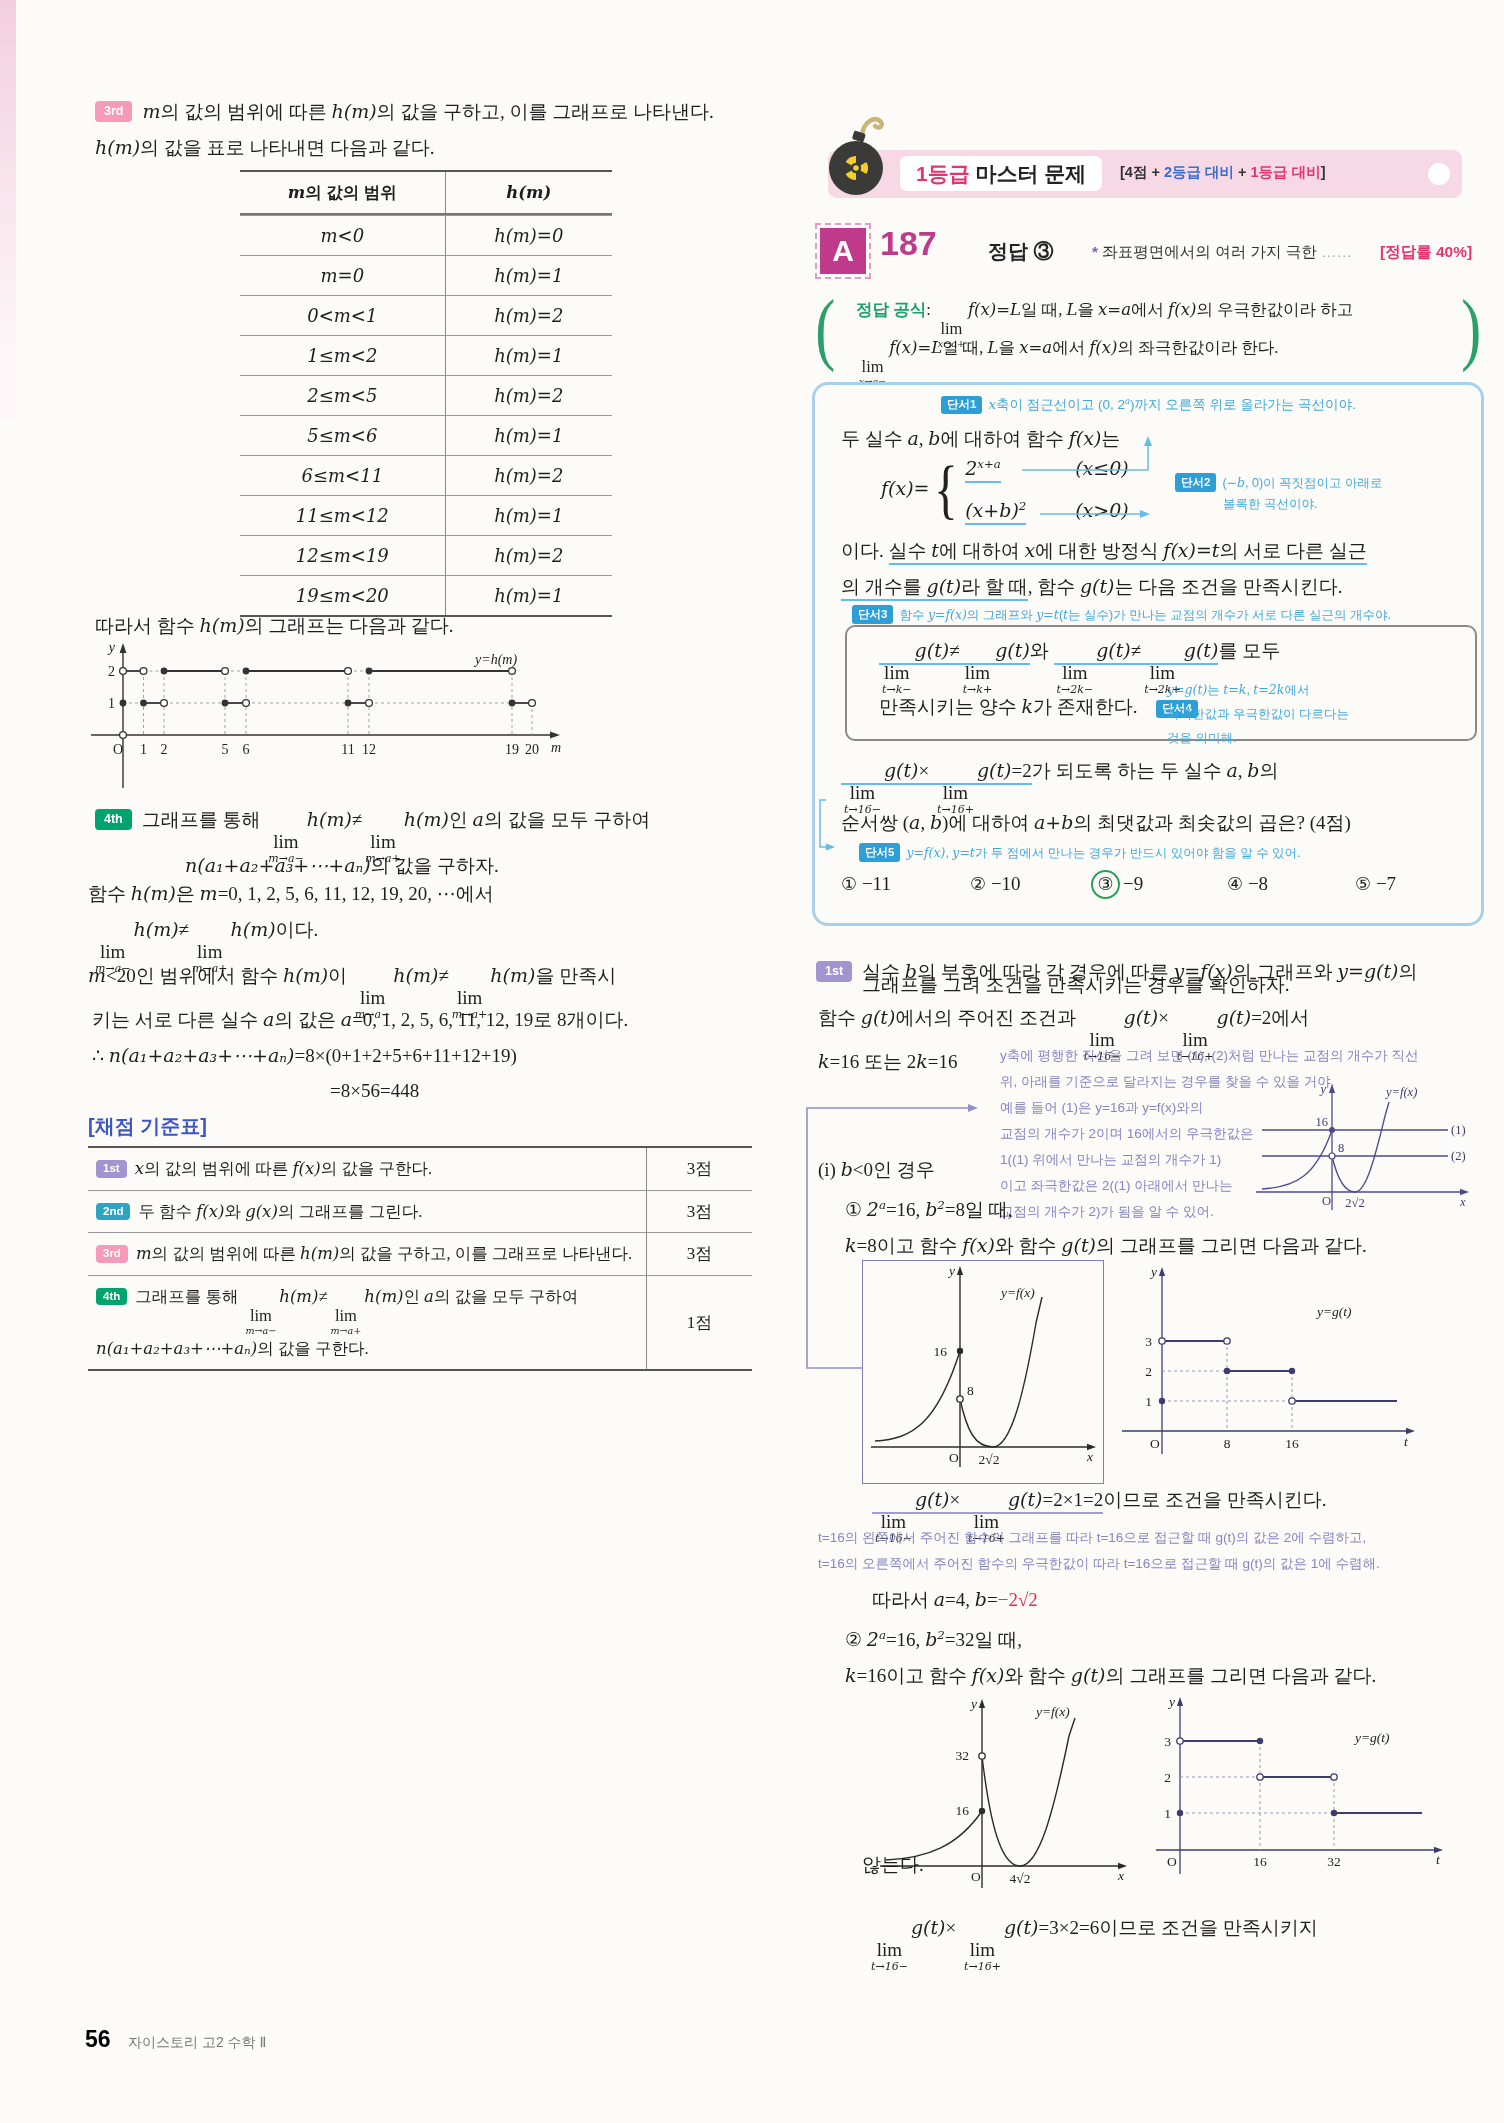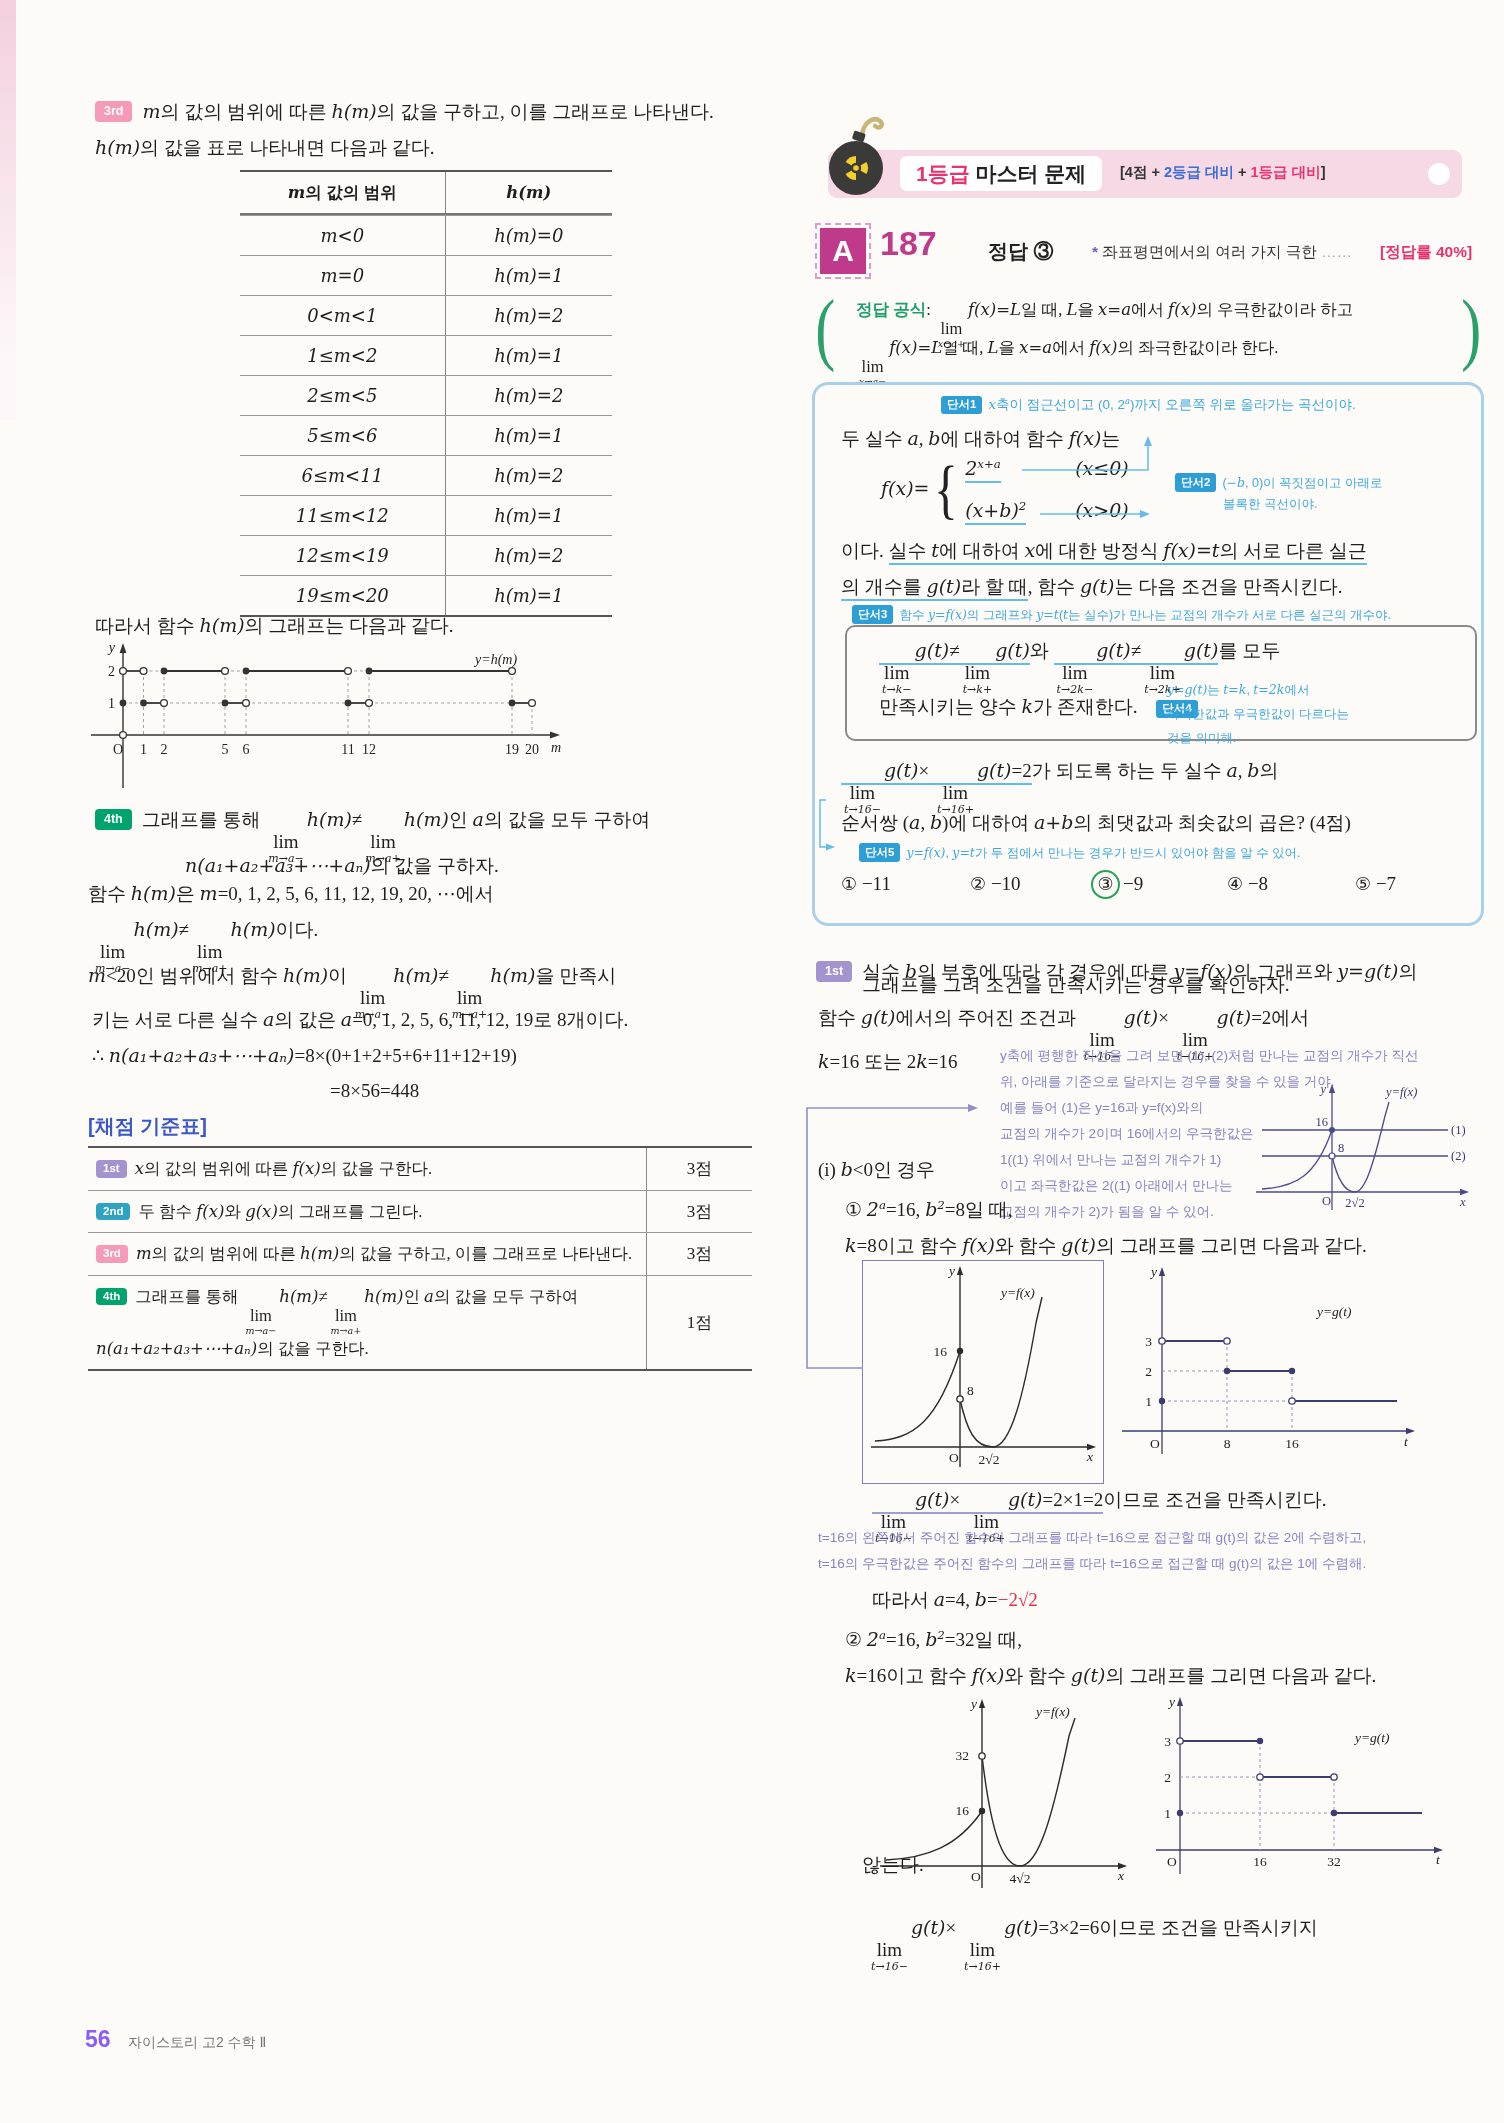--- a/index.html
+++ b/index.html
@@ -470,21 +470,21 @@
   </svg>
 
   <div class="ln" style="left:872px;top:1486px;"><span class="up"><span class="lim">
           <span class="lim-w">lim</span>
           <span class="lim-s">t→16−</span>
         </span><span class="mv">g(t)</span>× <span class="lim">
           <span class="lim-w">lim</span>
           <span class="lim-s">t→16+</span>
         </span><span class="mv">g(t)</span>=2×1=2</span>이므로 조건을 만족시킨다.</div>
   <div class="ln sm c-purp" style="left:818px;top:1528px;">t=16의 왼쪽에서 주어진 함수의 그래프를 따라 t=16으로 접근할 때 g(t)의 값은 2에 수렴하고,</div>
-  <div class="ln sm c-purp" style="left:818px;top:1554px;">t=16의 우극한값은 주어진 함수의 그래프를 따라 t=16으로 접근할 때 g(t)의 값은 1에 수렴해.</div>
+  <div class="ln sm c-purp" style="left:818px;top:1554px;">t=16의 오른쪽에서 주어진 함수의 우극한값이 따라 t=16으로 접근할 때 g(t)의 값은 1에 수렴해.</div>
   <div class="ln" style="left:872px;top:1586px;">따라서 <span class="mv">a</span>=4, <span class="mv">b</span>=<span class="c-red">−2√2</span></div>
   <div class="ln" style="left:845px;top:1626px;">② <span class="mv">2</span><sup class="sp">a</sup>=16, <span class="mv">b</span><sup class="sp">2</sup>=32일 때,</div>
   <div class="ln" style="left:845px;top:1662px;"><span class="mv">k</span>=16이고 함수 <span class="mv">f(x)</span>와 함수 <span class="mv">g(t)</span>의 그래프를 그리면 다음과 같다.</div>
 
   <svg class="abs" style="left:872px;top:1694px;" width="260" height="220" viewBox="0 0 260 220">
     <g stroke="#2b2b2b" stroke-width="1.4" fill="none">
       <line x1="8" y1="172" x2="250" y2="172"></line>
         <line x1="110" y1="194" x2="110" y2="10"></line>
       <path d="M14,166 C56,164 86,152 110,117"></path>
       <path d="M110,62 C118,130 129,172 148,172 C167,172 181,120 197,42 L203,24"></path>
@@ -556,15 +556,15 @@
     <path d="M863,1368 L807,1368 L807,1108 L968,1108" stroke="#9090c8" stroke-width="1.6" fill="none"></path>
     <polygon points="978,1108 968,1104 968,1112" fill="#9090c8"></polygon>
     <path d="M1022,470 L1148,470 L1148,444" stroke="#66bce8" stroke-width="1.5" fill="none"></path>
     <polygon points="1148,436 1144,446 1152,446" fill="#66bce8"></polygon>
     <path d="M1040,514 L1142,514" stroke="#66bce8" stroke-width="1.5" fill="none"></path>
     <polygon points="1150,514 1140,510 1140,518" fill="#66bce8"></polygon>
     <path d="M826,800 L820,800 L820,847 L828,847" stroke="#66bce8" stroke-width="1.5" fill="none"></path>
     <polygon points="835,847 826,843.5 826,850.5" fill="#66bce8"></polygon>
   </svg>
 
-  <div class="abs" style="left:85px;top:2026px;font:bold 23px 'Liberation Sans',sans-serif;color:#8b5cf6;text-align:center;">56</div>
+  <div class="abs" style="left:85px;top:2026px;font:bold 23px 'Liberation Sans',sans-serif;color:#000000;text-align:center;">56</div>
   <div class="abs" style="left:128px;top:2034px;font:14px 'Liberation Sans',sans-serif;color:#777;">자이스토리 고2 수학 Ⅱ</div>
 </div>
 
 </body></html>

